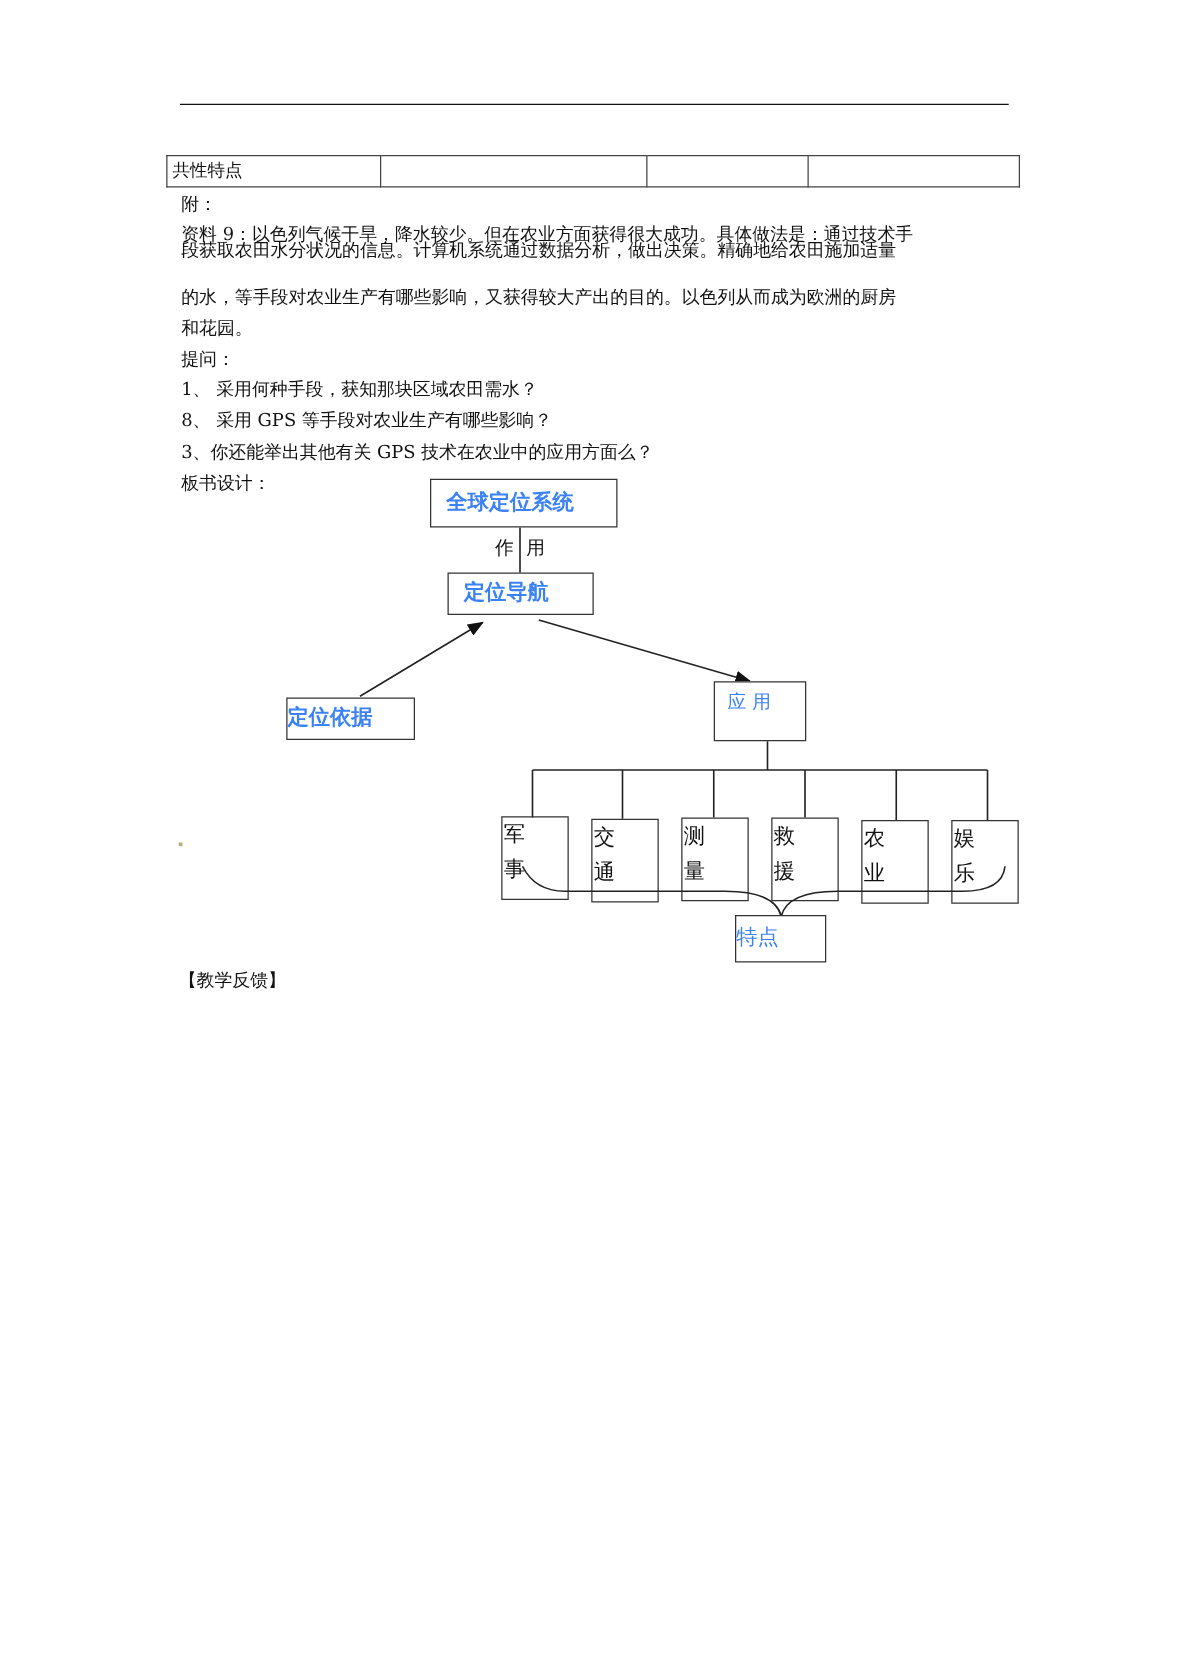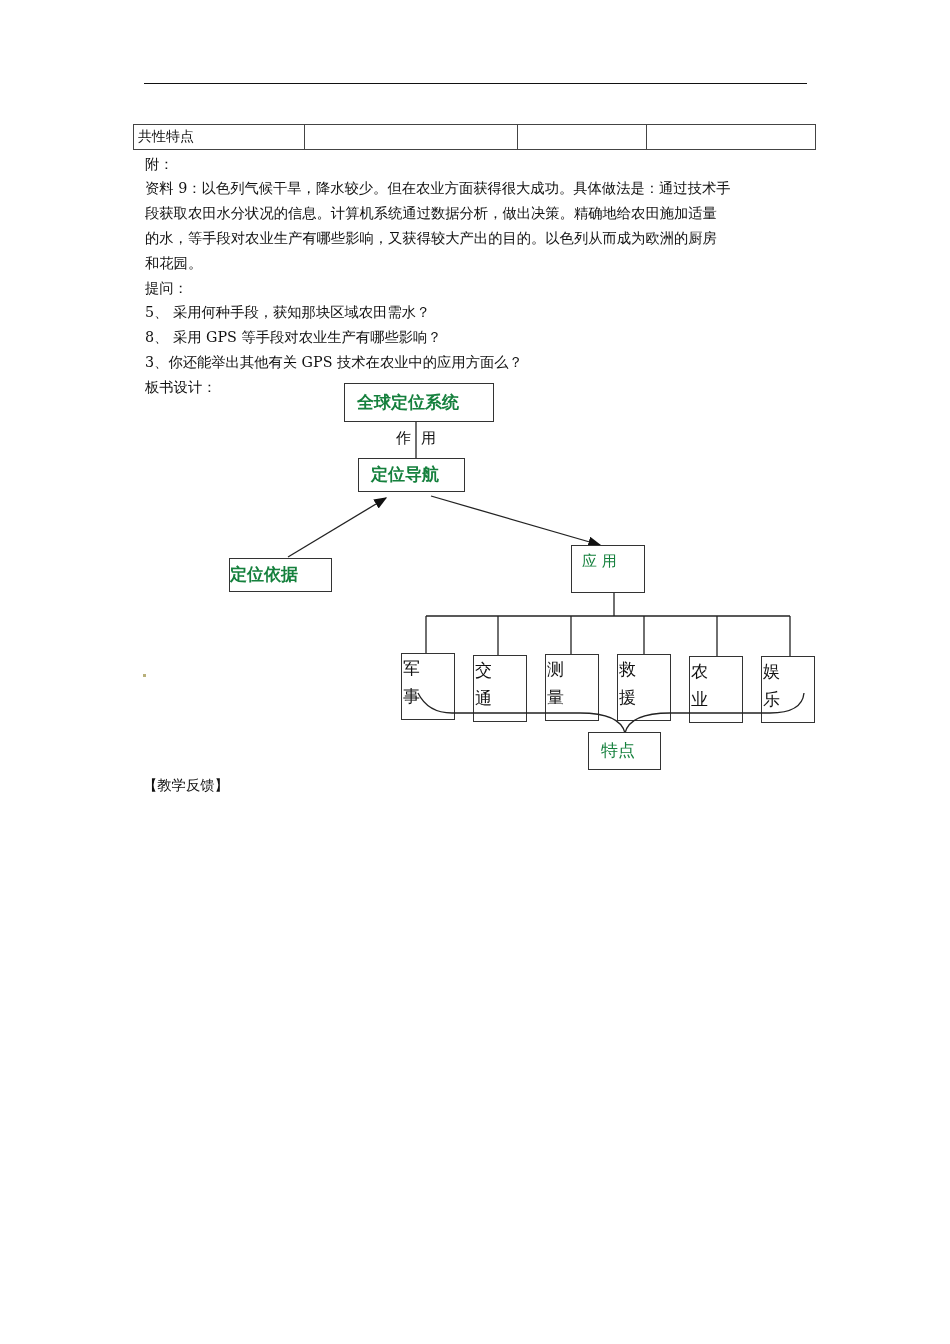--- a/index.html
+++ b/index.html
@@ -3,21 +3,21 @@
 <meta charset="utf-8">
 <style>
   html,body{margin:0;padding:0;background:#fff;}
   body{width:950px;height:1344px;position:relative;overflow:hidden;
        font-family:"DejaVu Serif","Liberation Serif",serif;color:#111;}
   .hr{position:absolute;left:144px;top:83px;width:663px;height:0;border-top:1.5px solid #111;}
   table.t{position:absolute;left:133px;top:124px;width:683px;border-collapse:collapse;}
   table.t td{border:1px solid #444;height:24px;font-size:14px;padding:0 0 0 4px;}
   .txt{position:absolute;left:145px;font-size:14.3px;line-height:24.5px;white-space:nowrap;}
   .box{position:absolute;border:1.5px solid #333;background:#fff;
-       font-family:"DejaVu Sans","Liberation Sans",sans-serif;font-weight:bold;color:#15803d;box-sizing:border-box;}
+       font-family:"DejaVu Sans","Liberation Sans",sans-serif;font-weight:bold;color:#3b82f6;box-sizing:border-box;}
   .vbox{position:absolute;border:1.5px solid #333;box-sizing:border-box;
         font-family:"DejaVu Sans","Liberation Sans",sans-serif;font-size:17px;line-height:28px;color:#111;padding-left:1px;}
   .vbox span{display:block;}
   svg.lines{position:absolute;left:0;top:0;}
   .lbl{position:absolute;font-family:"DejaVu Sans","Liberation Sans",sans-serif;font-size:15px;color:#111;}
 </style>
 </head>
 <body>
 
 <div class="hr"></div>
@@ -28,25 +28,25 @@
     <td style="width:166px">共性特点</td>
     <td style="width:208px"></td>
     <td style="width:124px"></td>
     <td></td>
   </tr>
 </tbody>
   </table>
 
 <div class="txt" style="top:152px">附：</div>
 <div class="txt" style="top:176px">资料 9：以色列气候干旱，降水较少。但在农业方面获得很大成功。具体做法是：通过技术手</div>
-<div class="txt" style="top:201px">段获取农田水分状况的信息。计算机系统通过数据分析，做出决策。精确地给农田施加适量</div>
+<div class="txt" style="top:189px">段获取农田水分状况的信息。计算机系统通过数据分析，做出决策。精确地给农田施加适量</div>
 <div class="txt" style="top:226px">的水，等手段对农业生产有哪些影响，又获得较大产出的目的。以色列从而成为欧洲的厨房</div>
 <div class="txt" style="top:251px">和花园。</div>
 <div class="txt" style="top:276px">提问：</div>
-<div class="txt" style="top:300px">5、 采用何种手段，获知那块区域农田需水？</div>
+<div class="txt" style="top:300px">1、 采用何种手段，获知那块区域农田需水？</div>
 <div class="txt" style="top:325px">8、 采用 GPS 等手段对农业生产有哪些影响？</div>
 <div class="txt" style="top:350px">3、你还能举出其他有关 GPS  技术在农业中的应用方面么？</div>
 <div class="txt" style="top:375px">板书设计：</div>
 
 <svg class="lines" width="950" height="800">
   <defs>
     <marker id="arr" markerWidth="10" markerHeight="8" refX="9" refY="4" orient="auto">
       <path d="M0,0 L10,4 L0,8 Z" fill="#111"></path>
     </marker>
   </defs>
@@ -59,21 +59,21 @@
   <line x1="498" y1="616" x2="498" y2="655" stroke="#222" stroke-width="1.3"></line>
   <line x1="571" y1="616" x2="571" y2="654" stroke="#222" stroke-width="1.3"></line>
   <line x1="644" y1="616" x2="644" y2="654" stroke="#222" stroke-width="1.3"></line>
   <line x1="717" y1="616" x2="717" y2="656" stroke="#222" stroke-width="1.3"></line>
   <line x1="790" y1="616" x2="790" y2="656" stroke="#222" stroke-width="1.3"></line>
 </svg>
 
 <div class="box" style="left:344px;top:383px;width:150px;height:39px;font-size:17px;line-height:36px;padding-left:12px;">全球定位系统</div>
 <div class="lbl" style="left:396px;top:429px;">作</div>
 <div class="lbl" style="left:421px;top:429px;">用</div>
-<div class="box" style="left:358px;top:458px;width:107px;height:34px;font-size:17px;line-height:31px;padding-left:12px;">定位导航</div>
+<div class="box" style="left:358px;top:458px;width:117px;height:34px;font-size:17px;line-height:31px;padding-left:12px;">定位导航</div>
 <div class="box" style="left:229px;top:558px;width:103px;height:34px;font-size:17px;line-height:31px;">定位依据</div>
 <div class="box" style="left:571px;top:545px;width:74px;height:48px;font-size:15px;line-height:31px;padding-left:10px;font-weight:normal;">应 用</div>
 
 <div class="vbox" style="left:401px;top:653px;width:54px;height:67px;">
   <span>军</span>
   <span>事</span>
 </div>
 <div class="vbox" style="left:473px;top:655px;width:54px;height:67px;">
   <span>交</span>
   <span>通</span>
@@ -92,17 +92,17 @@
 </div>
 <div class="vbox" style="left:761px;top:656px;width:54px;height:67px;">
   <span>娱</span>
   <span>乐</span>
 </div>
 
 <svg class="lines" width="950" height="800">
   <path d="M418,693 Q428,713 452,713 L580,713 Q620,713 625,733 Q630,713 670,713 L770,713 Q802,713 804,693" fill="none" stroke="#222" stroke-width="1.3"></path>
 </svg>
 
-<div class="box" style="left:588px;top:732px;width:73px;height:38px;font-size:17px;line-height:34px;padding-left:12px;font-weight:normal;">特点</div>
+<div class="box" style="left:588px;top:732px;width:73px;height:38px;font-size:17px;line-height:34px;padding-left:0;font-weight:normal;">特点</div>
 
 <div style="position:absolute;left:143px;top:674px;width:3px;height:3px;background:#b8b07a;"></div>
 
 <div class="txt" style="top:773px;left:143px;">【教学反馈】</div>
 
 </body></html>

